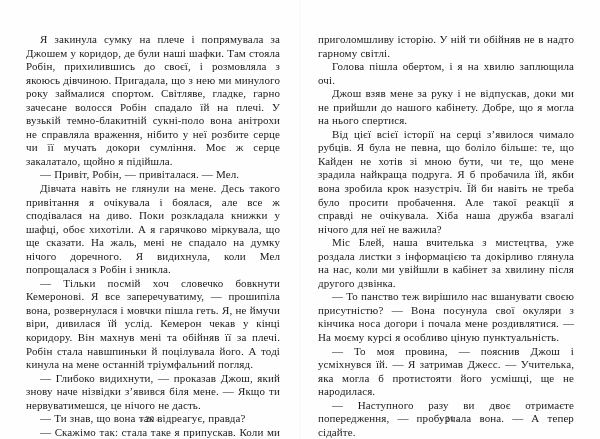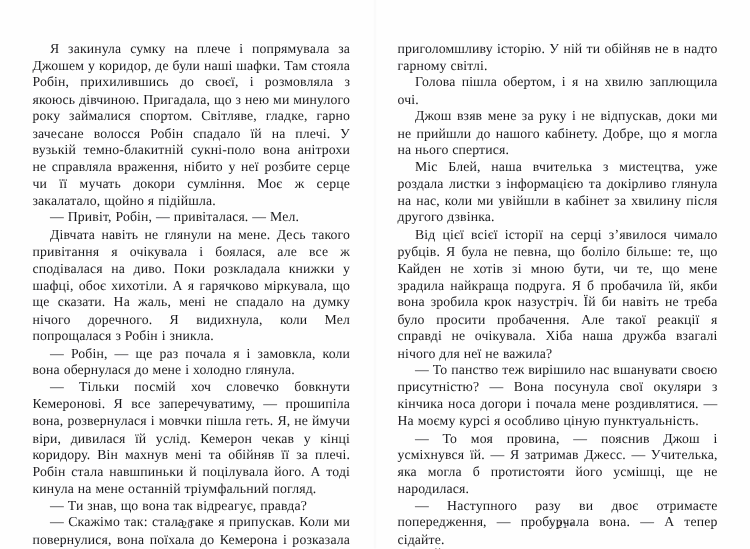--- a/index.html
+++ b/index.html
@@ -92,37 +92,37 @@
 </head>
 <body>
 
 <div class="spread">
 
   <div class="page page-left">
     <div class="text-block">
       <p>Я закинула сумку на плече і попрямувала за Джошем у коридор, де були наші шафки. Там стояла Робін, прихилившись до своєї, і розмовляла з якоюсь дівчиною. Пригадала, що з нею ми минулого року займалися спортом. Світляве, гладке, гарно зачесане волосся Робін спадало їй на плечі. У вузькій темно-блакитній сукні-поло вона анітрохи не справляла враження, нібито у неї розбите серце чи її мучать докори сумління. Моє ж серце закалатало, щойно я підійшла.</p>
       <p>— Привіт, Робін, — привіталася. — Мел.</p>
       <p>Дівчата навіть не глянули на мене. Десь такого привітання я очікувала і боялася, але все ж сподівалася на диво. Поки розкладала книжки у шафці, обоє хихотіли. А я гарячково міркувала, що ще сказати. На жаль, мені не спадало на думку нічого доречного. Я видихнула, коли Мел попрощалася з Робін і зникла.</p>
-      <p>— Робін, — ще раз почала я і замовкла, коли вона обернулася до мене і холодно глянула.</p>
       <p>— Тільки посмій хоч словечко бовкнути Кемеронові. Я все заперечуватиму, — прошипіла вона, розвернулася і мовчки пішла геть. Я, не ймучи віри, дивилася їй услід. Кемерон чекав у кінці коридору. Він махнув мені та обійняв її за плечі. Робін стала навшпиньки й поцілувала його. А тоді кинула на мене останній тріумфальний погляд.</p>
+      <p>— Глибоко видихнути, — проказав Джош, який знову наче нізвідки з’явився біля мене. — Якщо ти нервуватимешся, це нічого не дасть.</p>
       <p>— Ти знав, що вона так відреагує, правда?</p>
       <p>— Скажімо так: стала таке я припускав. Коли ми повернулися, вона поїхала до Кемерона і розказала йому</p>
     </div>
     <div class="folio">
       <span class="orn">«</span><span class="num">20</span><span class="orn">»</span>
     </div>
   </div>
 
   <div class="page page-right">
     <div class="text-block">
       <p class="cont">приголомшливу історію. У ній ти обійняв не в надто гарному світлі.</p>
       <p>Голова пішла обертом, і я на хвилю заплющила очі.</p>
       <p>Джош взяв мене за руку і не відпускав, доки ми не прийшли до нашого кабінету. Добре, що я могла на нього спертися.</p>
+      <p>Від цієї всієї історії на серці з’явилося чимало рубців. Я була не певна, що боліло більше: те, що Кайден не хотів зі мною бути, чи те, що мене зрадила найкраща подруга. Я б пробачила їй, якби вона зробила крок назустріч. Їй би навіть не треба було просити пробачення. Але такої реакції я справді не очікувала. Хіба наша дружба взагалі нічого для неї не важила?</p>
       <p>Міс Блей, наша вчителька з мистецтва, уже роздала листки з інформацією та докірливо глянула на нас, коли ми увійшли в кабінет за хвилину після другого дзвінка.</p>
-      <p>Від цієї всієї історії на серці з’явилося чимало рубців. Я була не певна, що боліло більше: те, що Кайден не хотів зі мною бути, чи те, що мене зрадила найкраща подруга. Я б пробачила їй, якби вона зробила крок назустріч. Їй би навіть не треба було просити пробачення. Але такої реакції я справді не очікувала. Хіба наша дружба взагалі нічого для неї не важила?</p>
       <p>— То панство теж вирішило нас вшанувати своєю присутністю? — Вона посунула свої окуляри з кінчика носа догори і почала мене роздивлятися. — На моєму курсі я особливо ціную пунктуальність.</p>
       <p>— То моя провина, — пояснив Джош і усміхнувся їй. — Я затримав Джесс. — Учителька, яка могла б протистояти його усмішці, ще не народилася.</p>
       <p>— Наступного разу ви двоє отримаєте попередження, — пробурчала вона. — А тепер сідайте.</p>
       <p>— Йди якби.</p>
     </div>
     <div class="folio">
       <span class="orn">«</span><span class="num">21</span><span class="orn">»</span>
     </div>
   </div>
 

